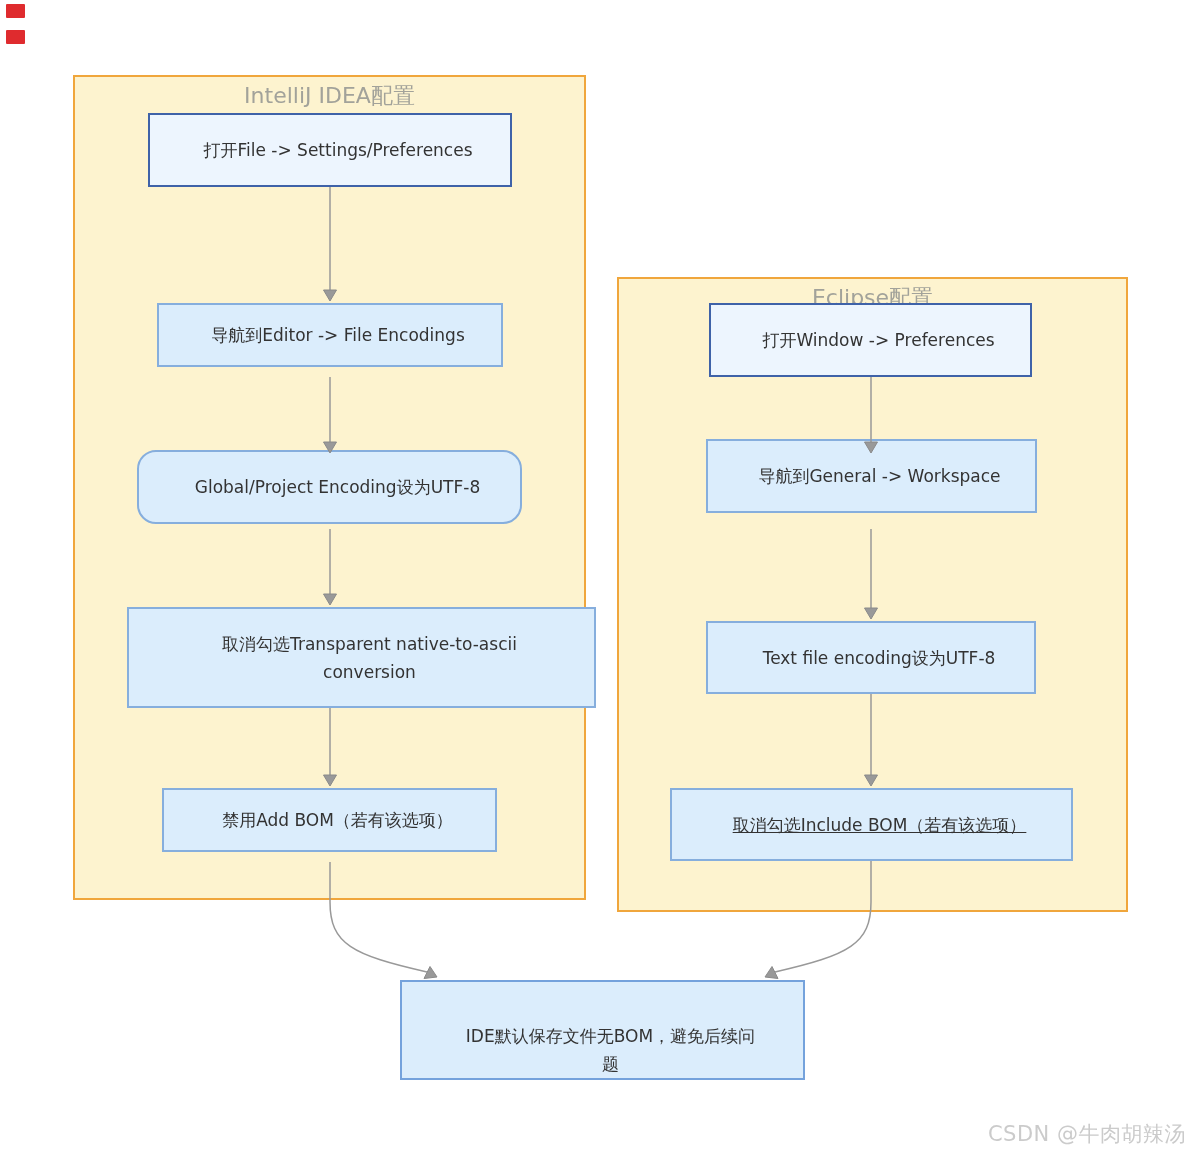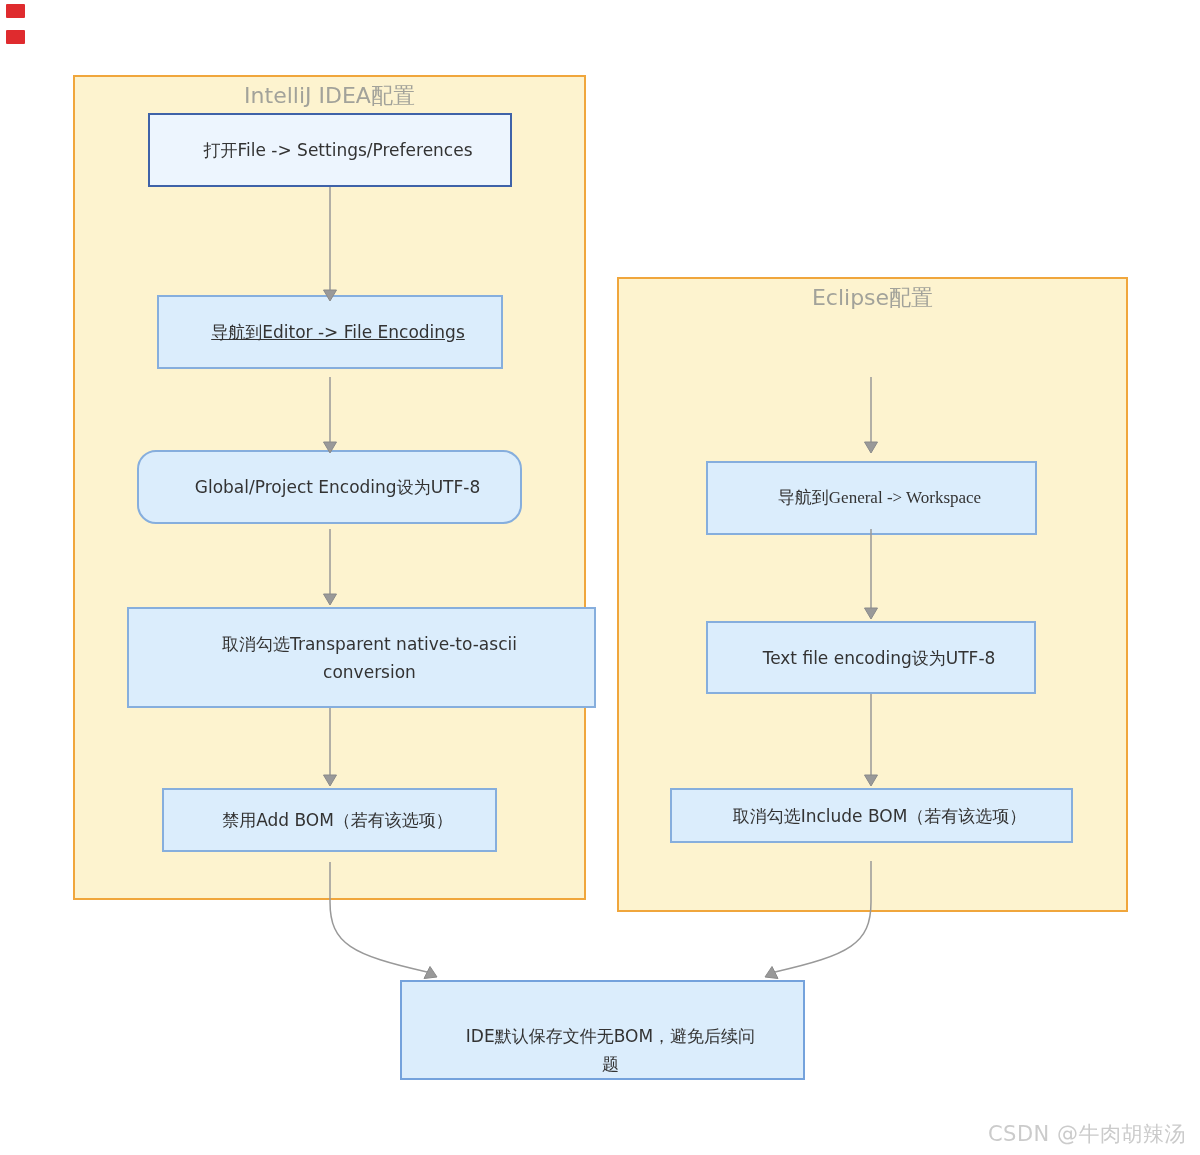--- a/index.html
+++ b/index.html
@@ -96,47 +96,50 @@
   </div>
 
   <div class="group" style="left:617px;top:265px;width:511px;height:635px;margin-top:12px;">
     <div class="group-title">Eclipse配置</div>
   </div>
 
   <div class="node node-start" style="left:148px;top:113px;width:364px;height:74px;">
     <div>打开File -&gt; Settings/Preferences</div>
   </div>
 
-  <div class="node node-mid" style="left:157px;top:295px;width:346px;height:74px;text-decoration:underline;">
+  <div class="node node-mid" style="left:157px;top:303px;width:346px;height:64px;">
     <div>导航到Editor -&gt; File Encodings</div>
   </div>
 
   <div class="node node-mid" style="left:137px;top:450px;width:385px;height:74px;border-radius:19px;">
     <div>Global/Project Encoding设为UTF-8</div>
   </div>
 
   <div class="node node-mid" style="left:127px;top:607px;width:469px;height:101px;">
     <div>取消勾选Transparent native-to-ascii</div>
     <div>conversion</div>
   </div>
 
   <div class="node node-mid" style="left:162px;top:788px;width:335px;height:64px;">
     <div>禁用Add BOM（若有该选项）</div>
   </div>
 
+  <div class="node node-start" style="left:709px;top:303px;width:323px;height:74px;">
+    <div>打开Window -&gt; Preferences</div>
+  </div>
 
-  <div class="node node-mid" style="left:706px;top:461px;width:331px;height:74px;font-family:Liberation Serif, serif;">
+  <div class="node node-mid" style="left:706px;top:439px;width:331px;height:74px;">
     <div>导航到General -&gt; Workspace</div>
   </div>
 
   <div class="node node-mid" style="left:706px;top:621px;width:330px;height:73px;align-items:center;">
     <div>Text file encoding设为UTF-8</div>
   </div>
 
-  <div class="node node-mid" style="left:670px;top:788px;width:403px;height:55px;">
+  <div class="node node-mid" style="left:670px;top:788px;width:403px;height:73px;text-decoration:underline;">
     <div>取消勾选Include BOM（若有该选项）</div>
   </div>
 
   <div class="node node-end" style="left:400px;top:980px;width:405px;height:100px;justify-content:flex-end;">
     <div>IDE默认保存文件无BOM，避免后续问</div>
     <div>题</div>
   </div>
 
   <svg class="edges" viewBox="0 0 1200 1155" xmlns="http://www.w3.org/2000/svg">
 

